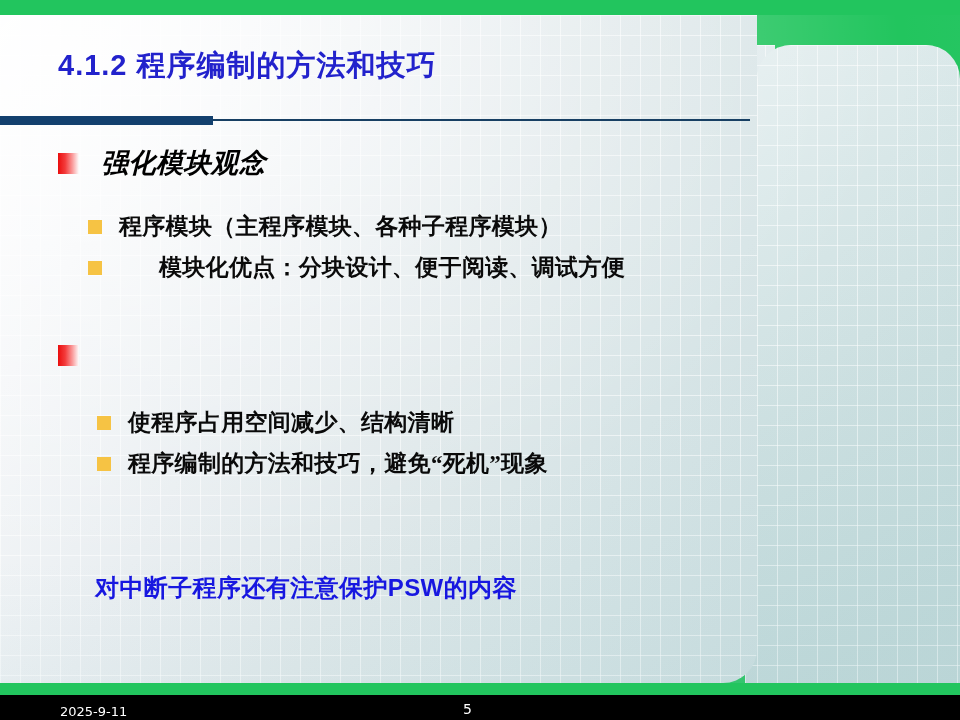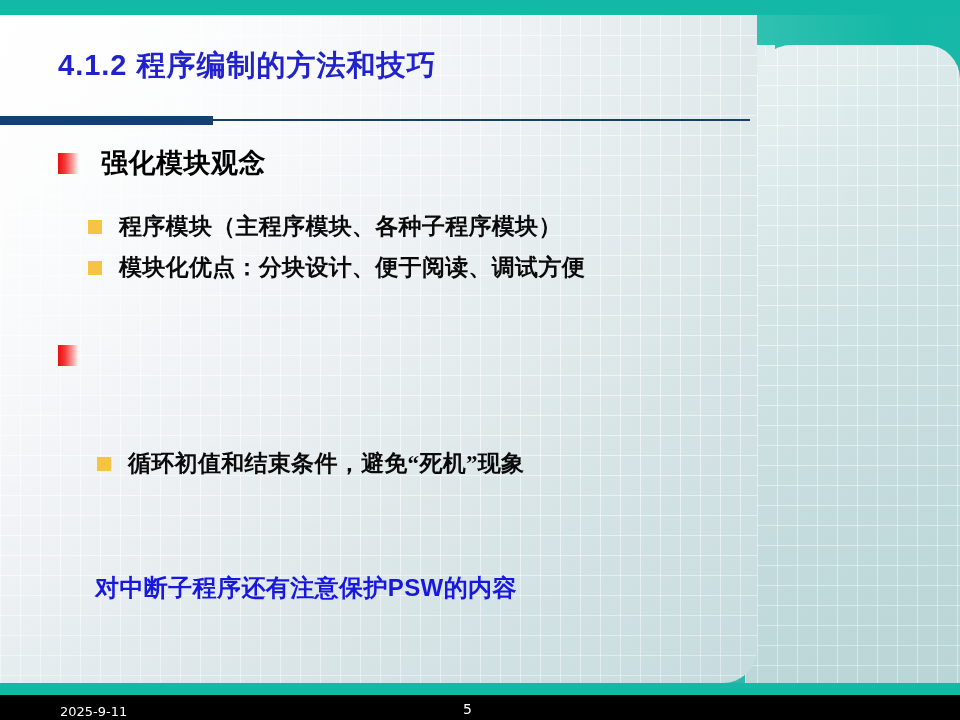--- a/index.html
+++ b/index.html
@@ -12,21 +12,21 @@
     width: 960px;
     height: 720px;
     overflow: hidden;
     font-family: "Liberation Sans", "DejaVu Sans", sans-serif;
   }
 
   #slide {
     position: relative;
     width: 960px;
     height: 720px;
-    background: #14b8a6;
+    background: #22c55e;
     overflow: hidden;
   }
 
   
   .panel {
     position: absolute;
     overflow: hidden;
   }
 
   
@@ -150,20 +150,21 @@
     height: 21px;
     background: linear-gradient(to right, #ea0d0d 0%, #f33b3b 34%, #fa9a9a 68%, #fdfdfd 100%);
     flex: 0 0 auto;
   }
   .lvl1-text {
     margin-left: 22px;
     font-size: 27px;
     font-weight: bold;
     color: #000000;
     letter-spacing: 0.5px;
+    font-style: italic;
   }
 
   
   .lvl2-row {
     position: absolute;
     display: flex;
     align-items: center;
     white-space: nowrap;
     font-family: Liberation Serif, serif;
   }
@@ -248,33 +249,37 @@
     <div class="lvl1-row" style="left:58px; top:145px;">
       <span class="bullet-red"></span>
       <span class="lvl1-text">强化模块观念</span>
     </div>
 
     <div class="lvl2-row" style="left:88px; top:211px;">
       <span class="bullet-amber"></span>
       <span class="lvl2-text">程序模块（主程序模块、各种子程序模块）</span>
     </div>
 
-    <div class="lvl2-row" style="left:88px; top:252px;">
+    <div class="lvl2-row" style="left:88px; top:252px;gap:40px;">
       <span class="bullet-amber"></span>
       <span class="lvl2-text">模块化优点：分块设计、便于阅读、调试方便</span>
     </div>
 
     <div class="lvl1-row" style="left:58px; top:345px;">
       <span class="bullet-red"></span>
     </div>
 
+    <div class="lvl2-row" style="left:97px; top:407px;">
+      <span class="bullet-amber"></span>
+      <span class="lvl2-text">使程序占用空间减少、结构清晰</span>
+    </div>
 
     <div class="lvl2-row" style="left:97px; top:448px;">
       <span class="bullet-amber"></span>
-      <span class="lvl2-text">循环初值和结束条件，避免“死机”现象</span>
+      <span class="lvl2-text">程序编制的方法和技巧，避免“死机”现象</span>
     </div>
 
 
     <div id="closing-note">对中断子程序还有注意保护PSW的内容</div>
   </div>
 
   <div id="footer">
     <div id="footer-date">2025-9-11</div>
     <div id="footer-page">5</div>
   </div>

